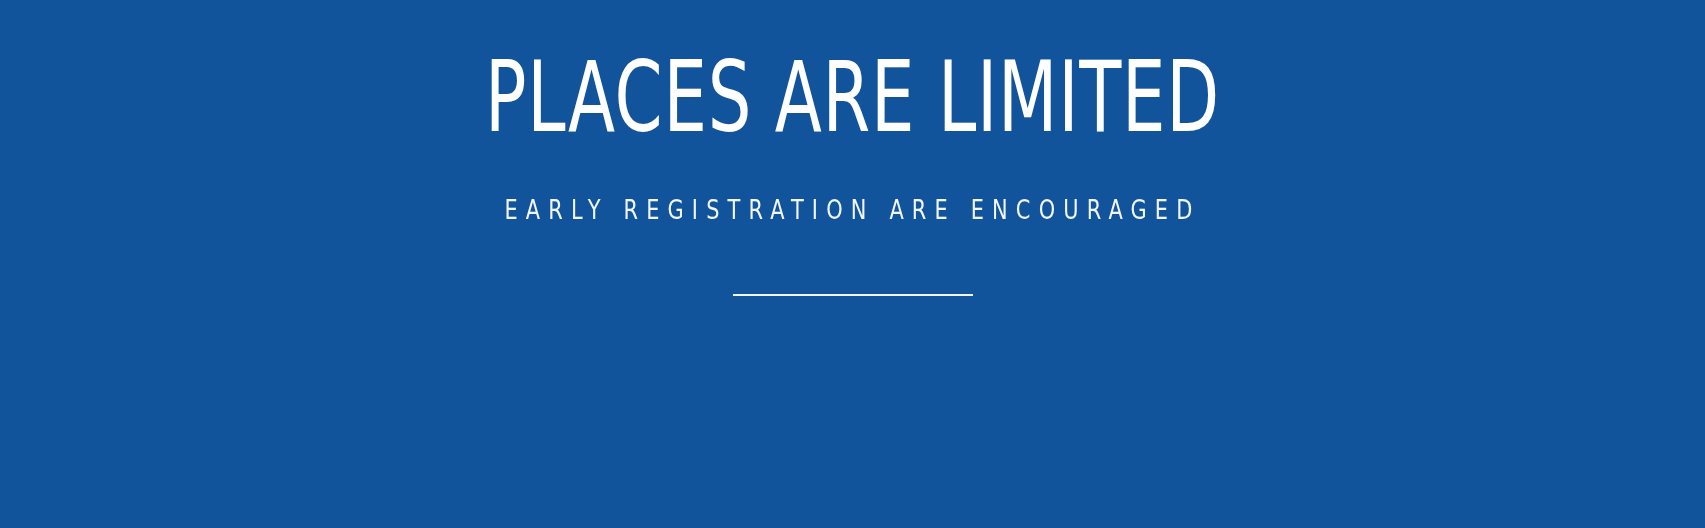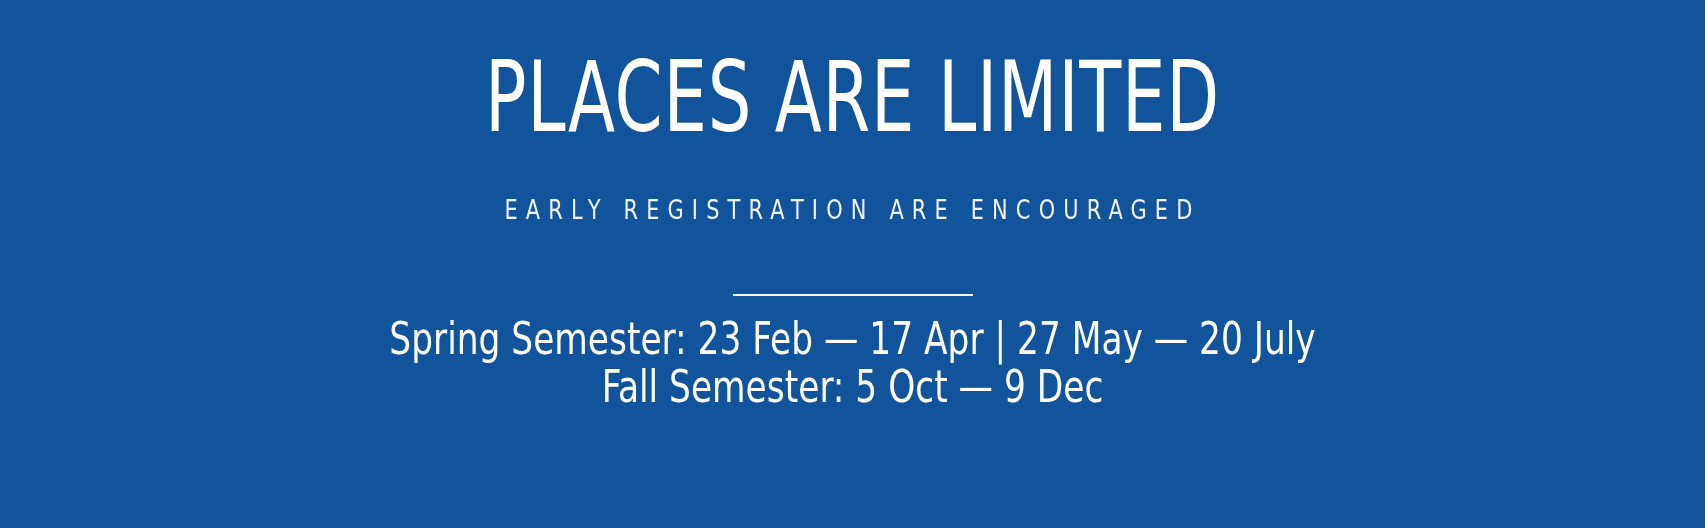--- a/index.html
+++ b/index.html
@@ -109,18 +109,14 @@
 <div class="banner">
 
   <h1 class="headline">PLACES ARE LIMITED</h1>
 
   <p class="subhead">EARLY REGISTRATION ARE ENCOURAGED</p>
 
   <div class="divider-wrap">
     <div class="divider"></div>
   </div>
 
-  <div class="schedule">
-    <span class="schedule-line">Spring Semester: 23 Feb — 17 Apr  |  27 May — 20 July</span>
-    <span class="schedule-line">Fall Semester: 5 Oct — 9 Dec</span>
-  </div>
 
 </div>
 
 </body></html>

